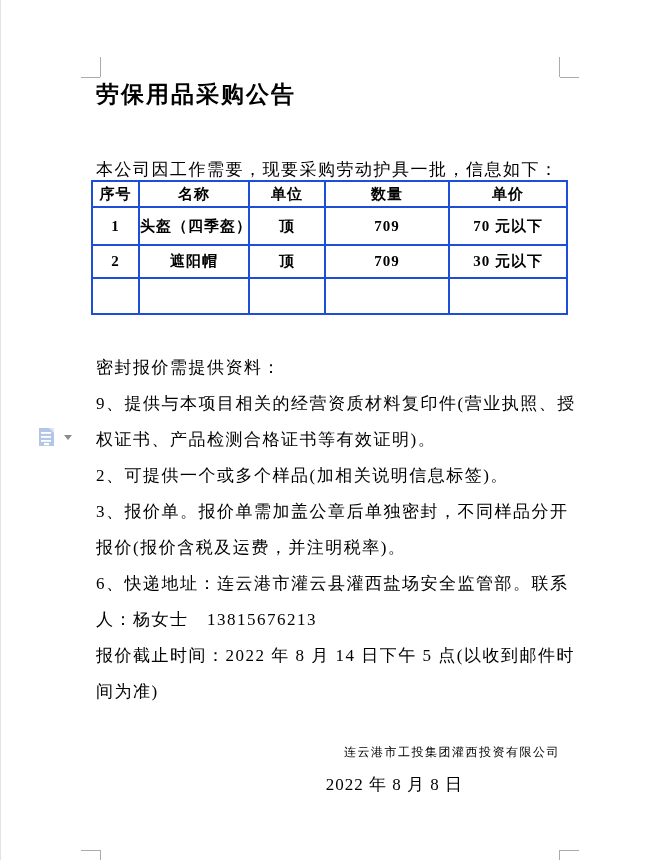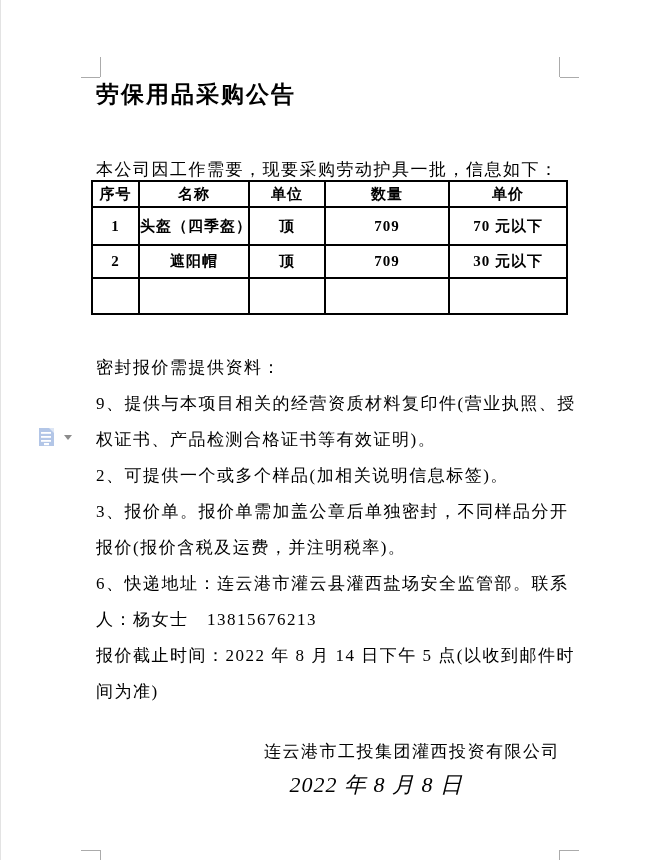--- a/index.html
+++ b/index.html
@@ -67,21 +67,21 @@
   }
   table.items {
     position: absolute;
     left: 91px;
     top: 180px;
     width: 475px;
     border-collapse: collapse;
     table-layout: fixed;
   }
   table.items th, table.items td {
-    border: 2px solid #000000;
+    border: 2px solid #1d4ed8;
     text-align: center;
     vertical-align: middle;
     font-size: 15px;
     font-weight: bold;
     letter-spacing: 1px;
     padding: 0;
     overflow: hidden;
     white-space: nowrap;
   }
   tr.hdr    { height: 26px; }
@@ -101,38 +101,37 @@
     line-height: 36px;
     height: 36px;
     white-space: nowrap;
   }
   .sig-company {
     position: absolute;
     left: 96px;
     top: 738px;
     width: 464px;
     text-align: right;
-    font-size: 17px;
+    font-size: 12px;
     letter-spacing: 1.5px;
     line-height: 28px;
     white-space: nowrap;
   }
   .sig-date {
     position: absolute;
     left: 96px;
     top: 771px;
     width: 464px;
     box-sizing: border-box;
     padding-right: 97px;
     text-align: right;
-    font-size: 22px;
+    font-size: 17px;
     letter-spacing: 1px;
     line-height: 28px;
     white-space: nowrap;
-    font-style: italic;
   }
   .paste-btn {
     position: absolute;
     left: 38px;
     top: 427px;
     display: flex;
     align-items: flex-start;
     cursor: pointer;
   }
   .paste-caret {

